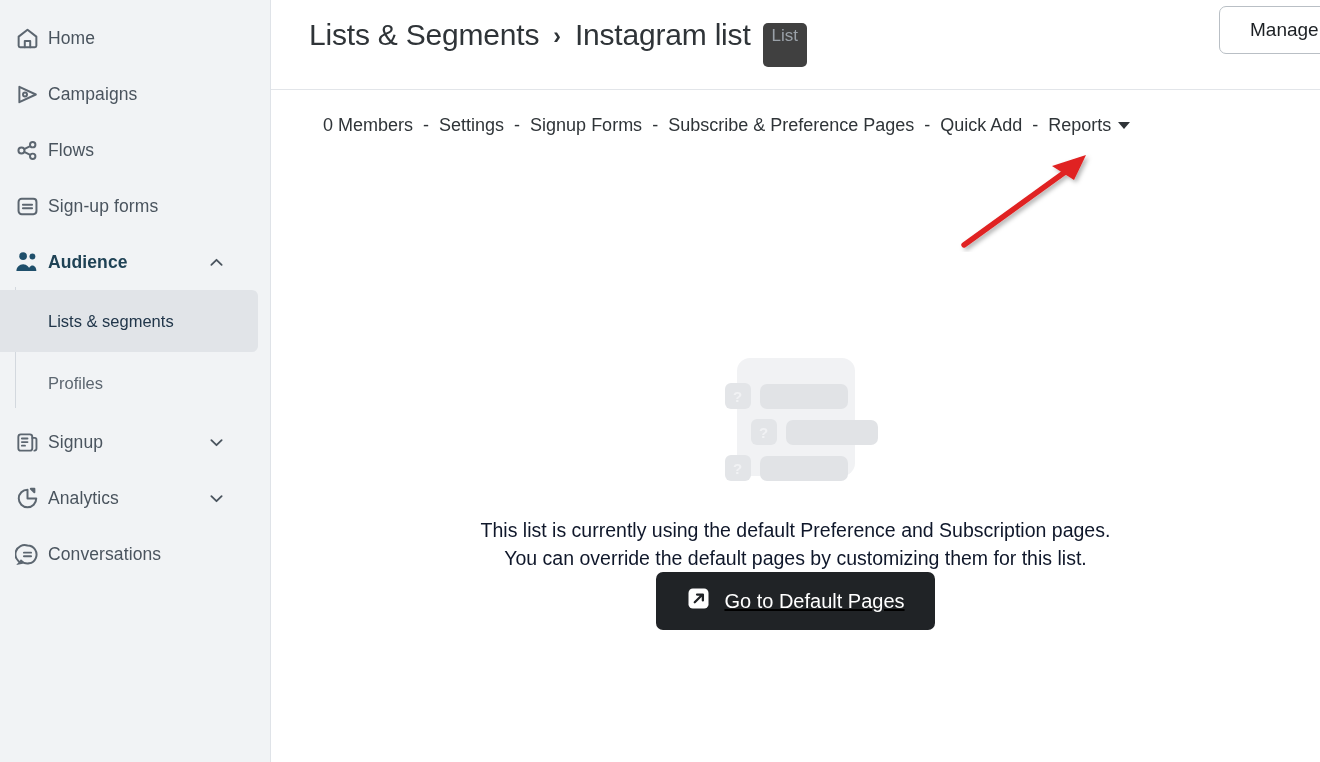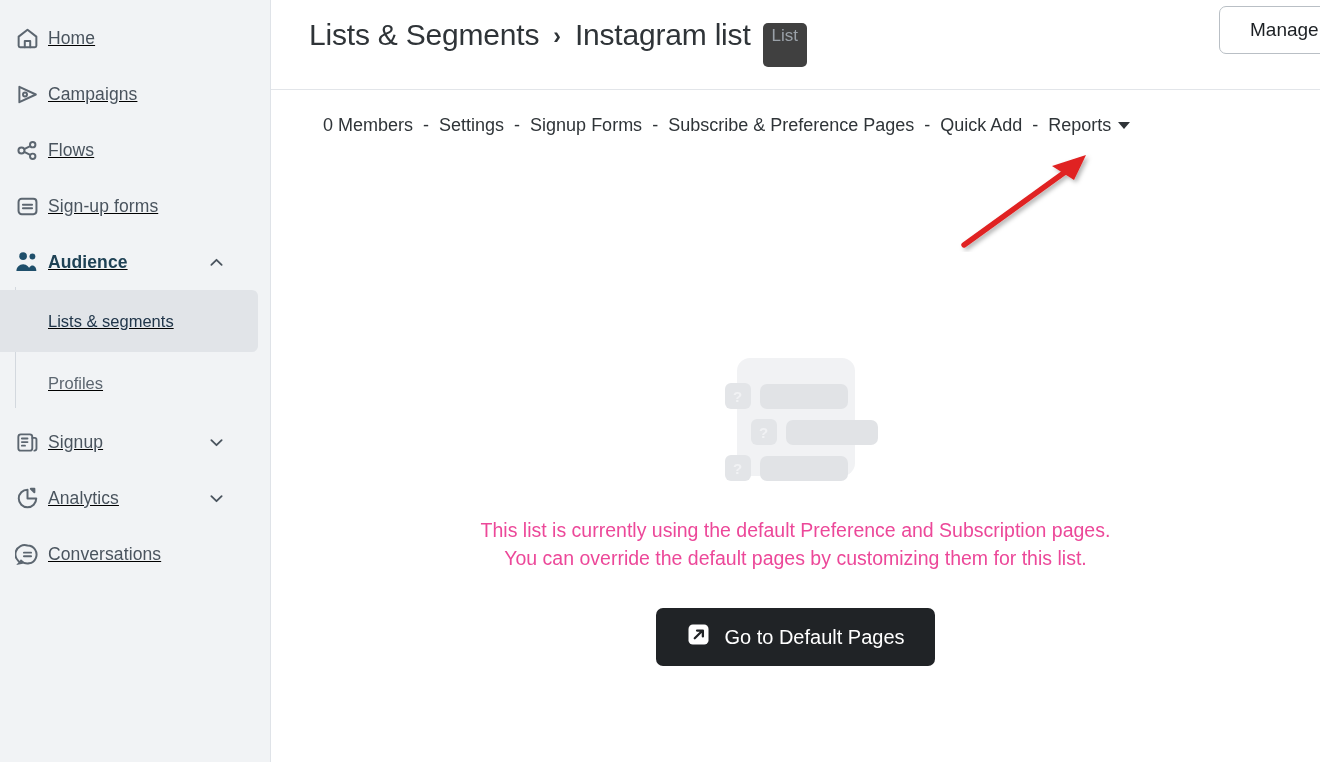--- a/index.html
+++ b/index.html
@@ -22,21 +22,20 @@
 
   
   #sidebar {
     position: relative;
     width: 271px;
     height: 762px;
     background: #f1f3f5;
     border-right: 1px solid #dfe3e8;
     flex: 0 0 271px;
     padding-top: 10px;
-    text-decoration: underline;
   }
 
   .nav-item {
     position: relative;
     display: flex;
     align-items: center;
     height: 56px;
     padding-left: 6px;
     cursor: pointer;
     user-select: none;
@@ -239,27 +238,27 @@
   .illus .r2 .bar { width: 92px; }
   .illus .r3 { left: -12px; top: 97px; }
   .illus .r3 .bar { width: 88px; }
 
   .desc {
     width: 630px;
     margin-top: 40px;
     text-align: center;
     font-size: 19.5px;
     line-height: 28px;
-    color: #ec4899;
+    color: #0f172a;
   }
 
   .btnrow {
     display: flex;
     gap: 4px;
-    margin-top: 36px;
+    text-decoration: underline;
   }
   .btn-dark {
     display: flex;
     align-items: center;
     justify-content: center;
     gap: 13px;
     height: 58px;
     padding: 0 30px;
     background: #202326;
     border-radius: 7px;

